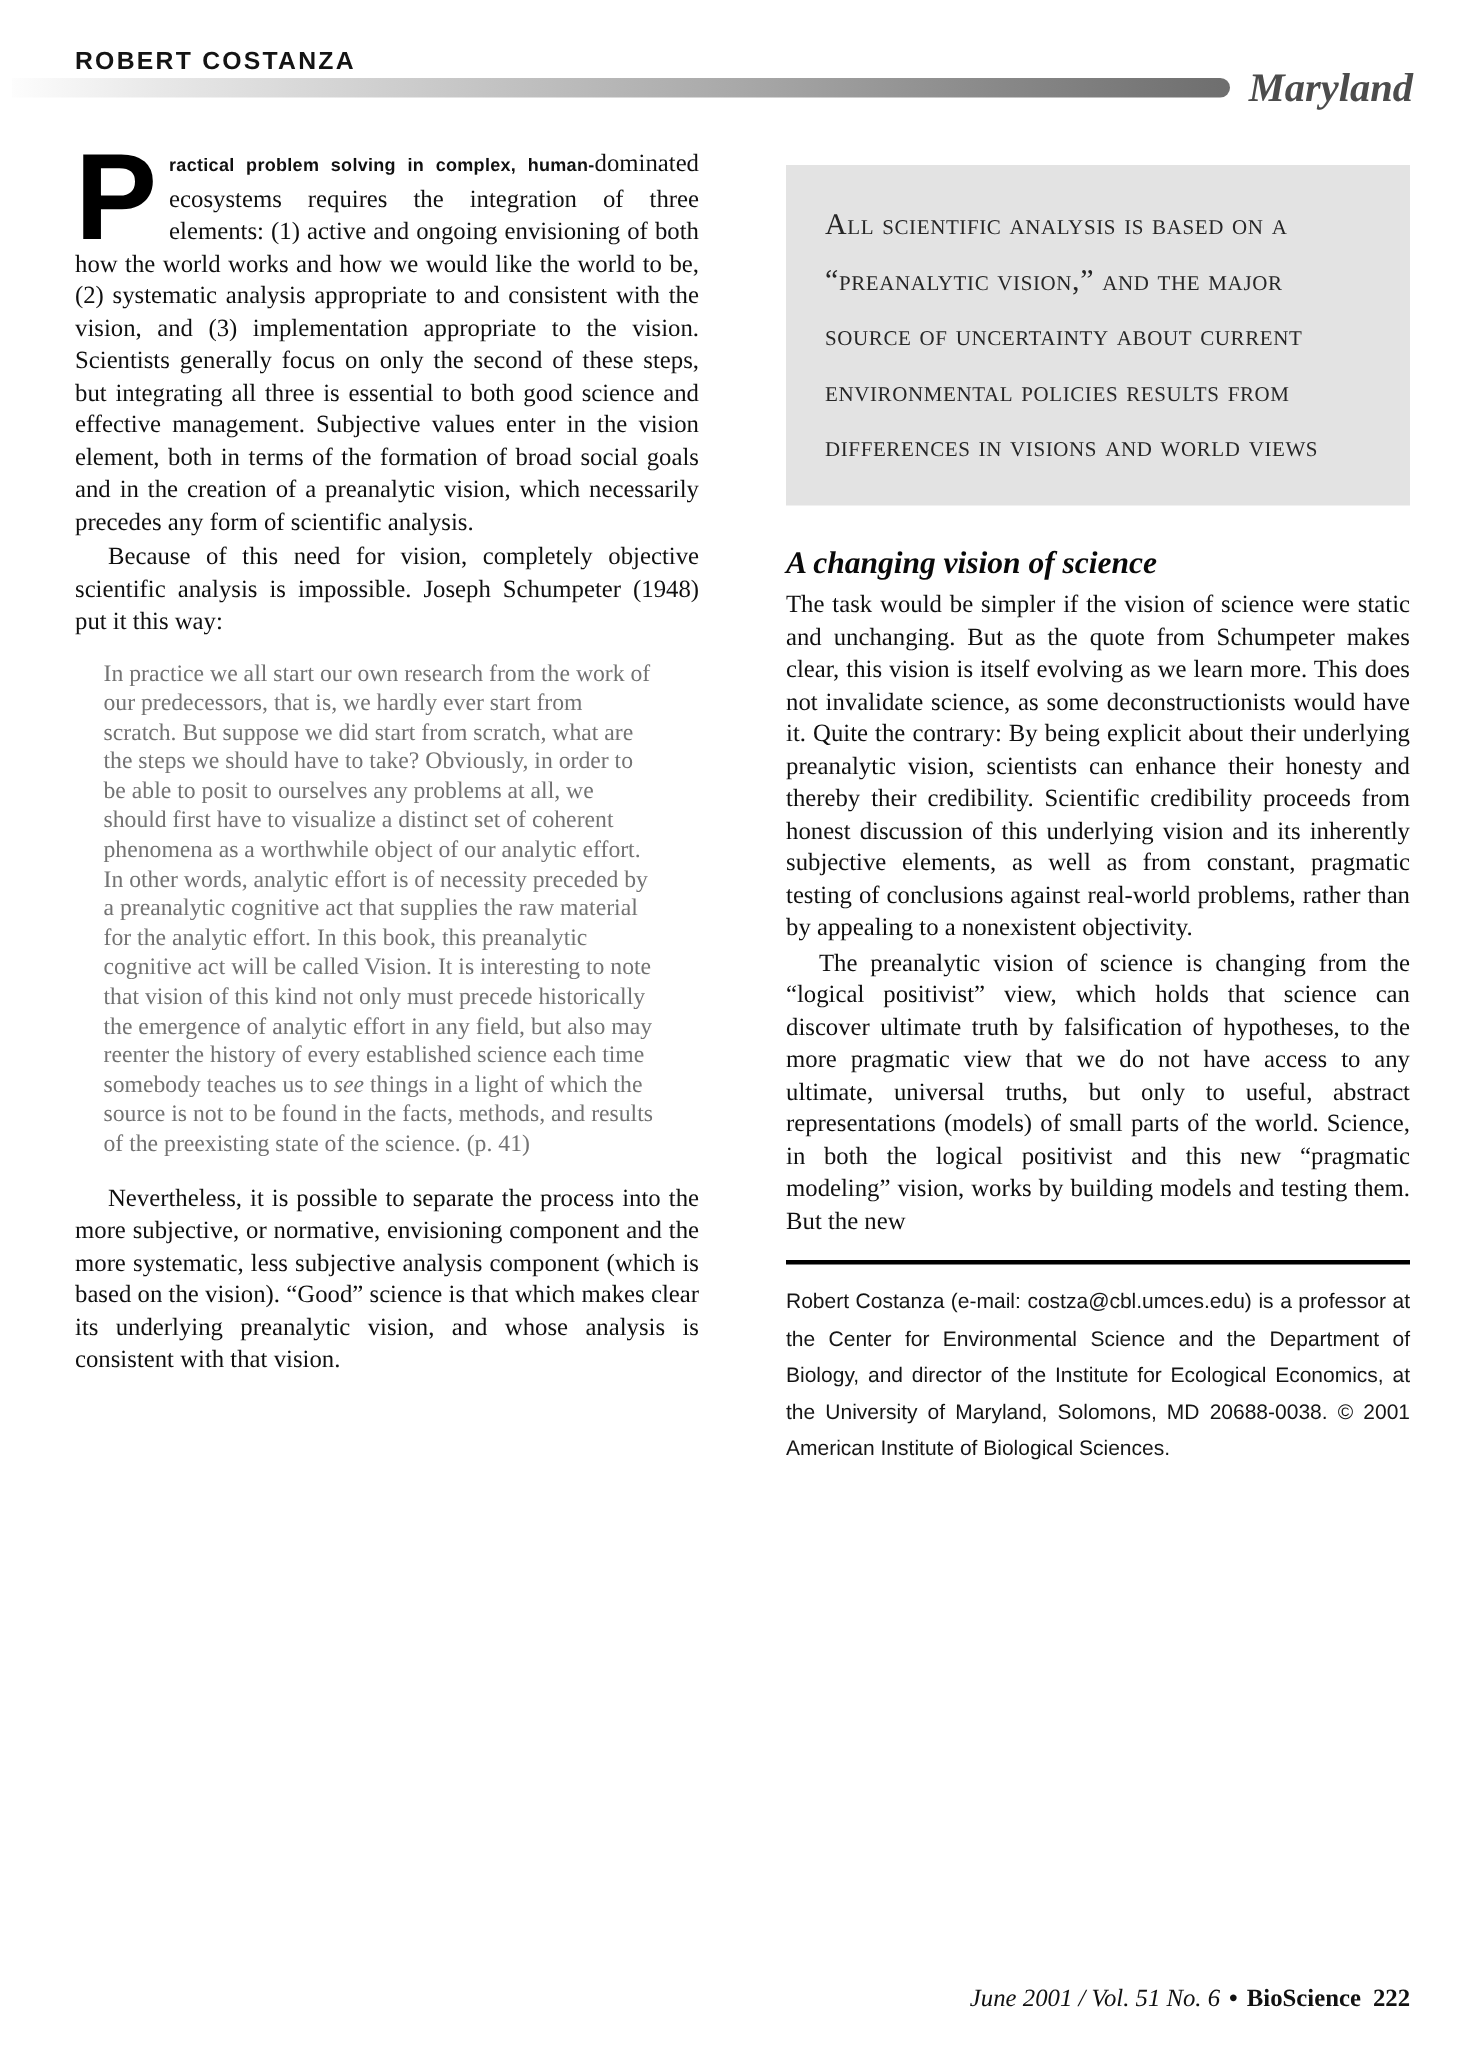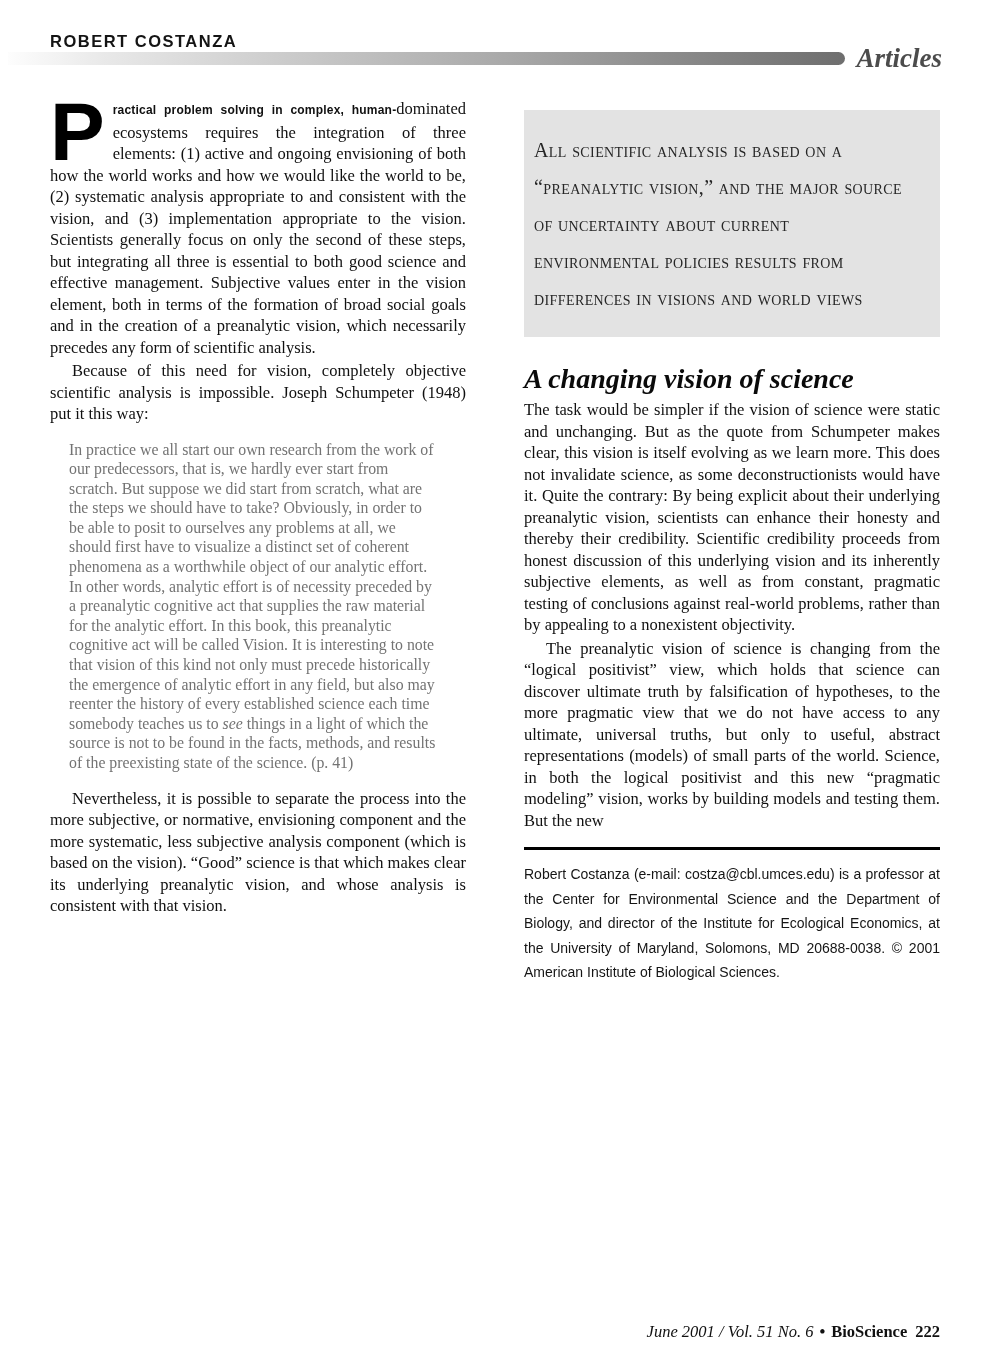--- a/index.html
+++ b/index.html
@@ -102,34 +102,34 @@
     font-size: 15.8px;
     line-height: 19.6px;
     text-align: left;
     color: #737373;
   }
   blockquote.schumpeter em { font-style: italic; }
 
   
   .pullquote {
     background: #e3e3e3;
-    padding: 22px 26px 20px 10px;
+    padding: 22px 26px 20px 26px;
     margin-top: 12px;
     margin-bottom: 26px;
     font-variant: small-caps;
     font-size: 20px;
     line-height: 37px;
     letter-spacing: 0.4px;
     color: #262626;
   }
   .section-heading {
     font-family: "Liberation Serif", serif;
     font-style: italic;
     font-weight: bold;
-    font-size: 28px;
+    font-size: 21px;
     margin-bottom: 4px;
     color: #0a0a0a;
   }
   .footnote-rule {
     border: 0;
     border-top: 3px solid #000;
     margin: 16px 0 12px 0;
   }
   p.footnote {
     font-family: "Liberation Sans", sans-serif !important;
@@ -153,21 +153,21 @@
   .footer .journal { font-weight: bold; }
   .footer .pagenum { font-weight: bold; padding-left: 8px; }
 </style>
 </head>
 <body>
 
 <div class="page">
 
   <div class="header">
     <div class="header-bar"></div>
-    <div class="header-label">Articles</div>
+    <div class="header-label">Maryland</div>
   </div>
 
   <div class="content">
 
 
     <div class="author">ROBERT COSTANZA</div>
 
     <div class="columns">
 
       <div class="col">

